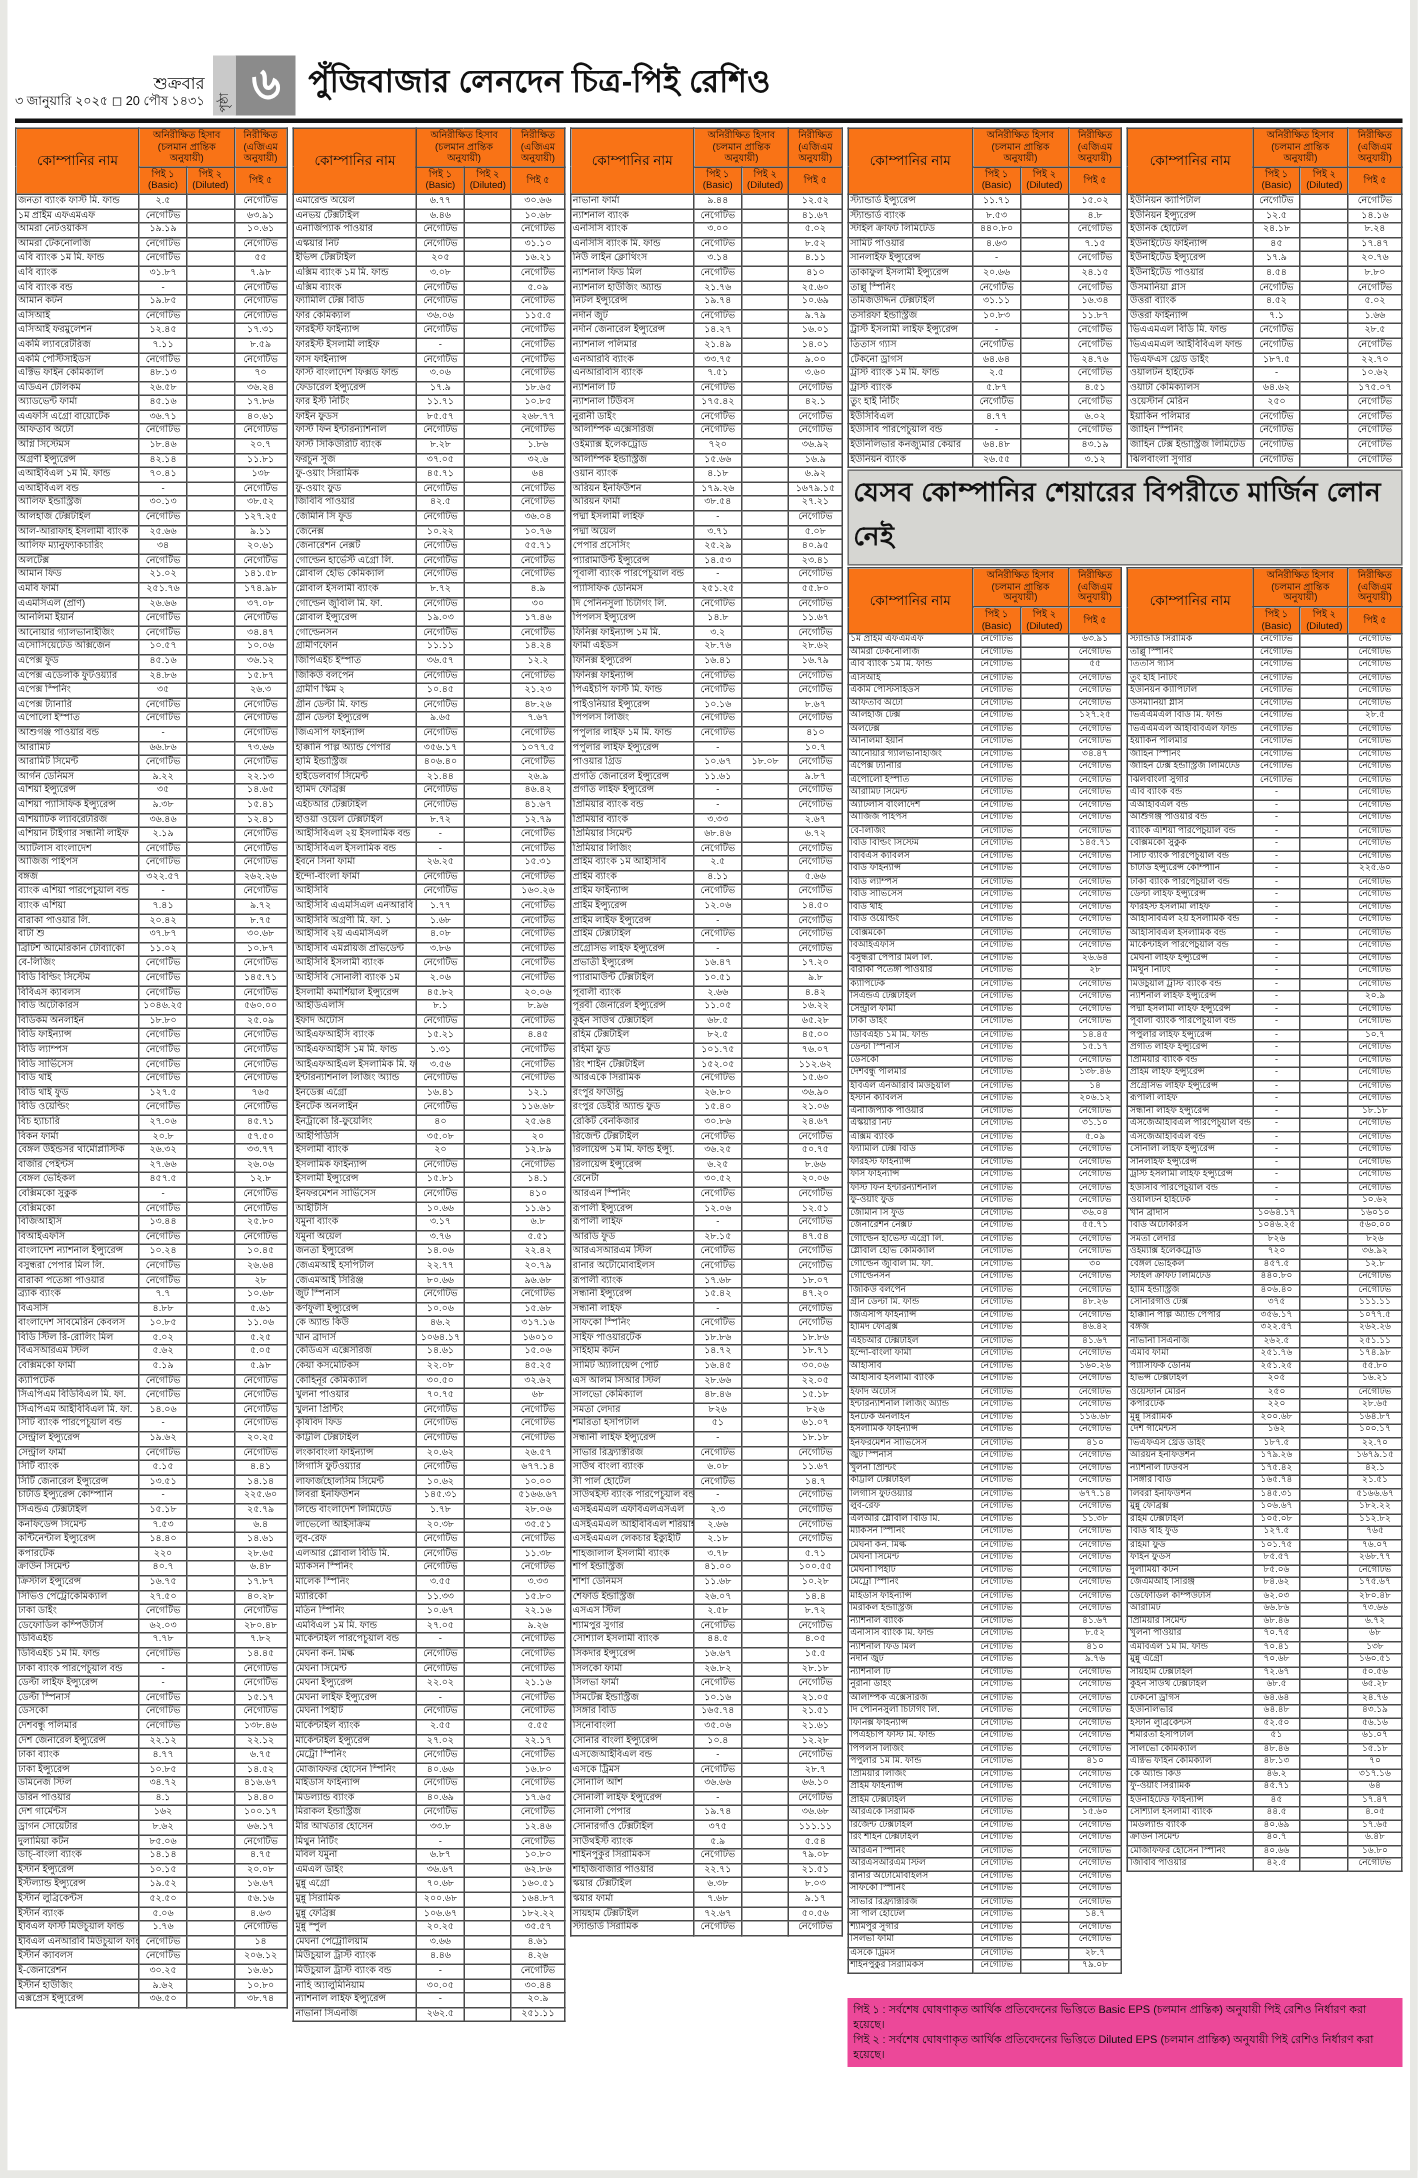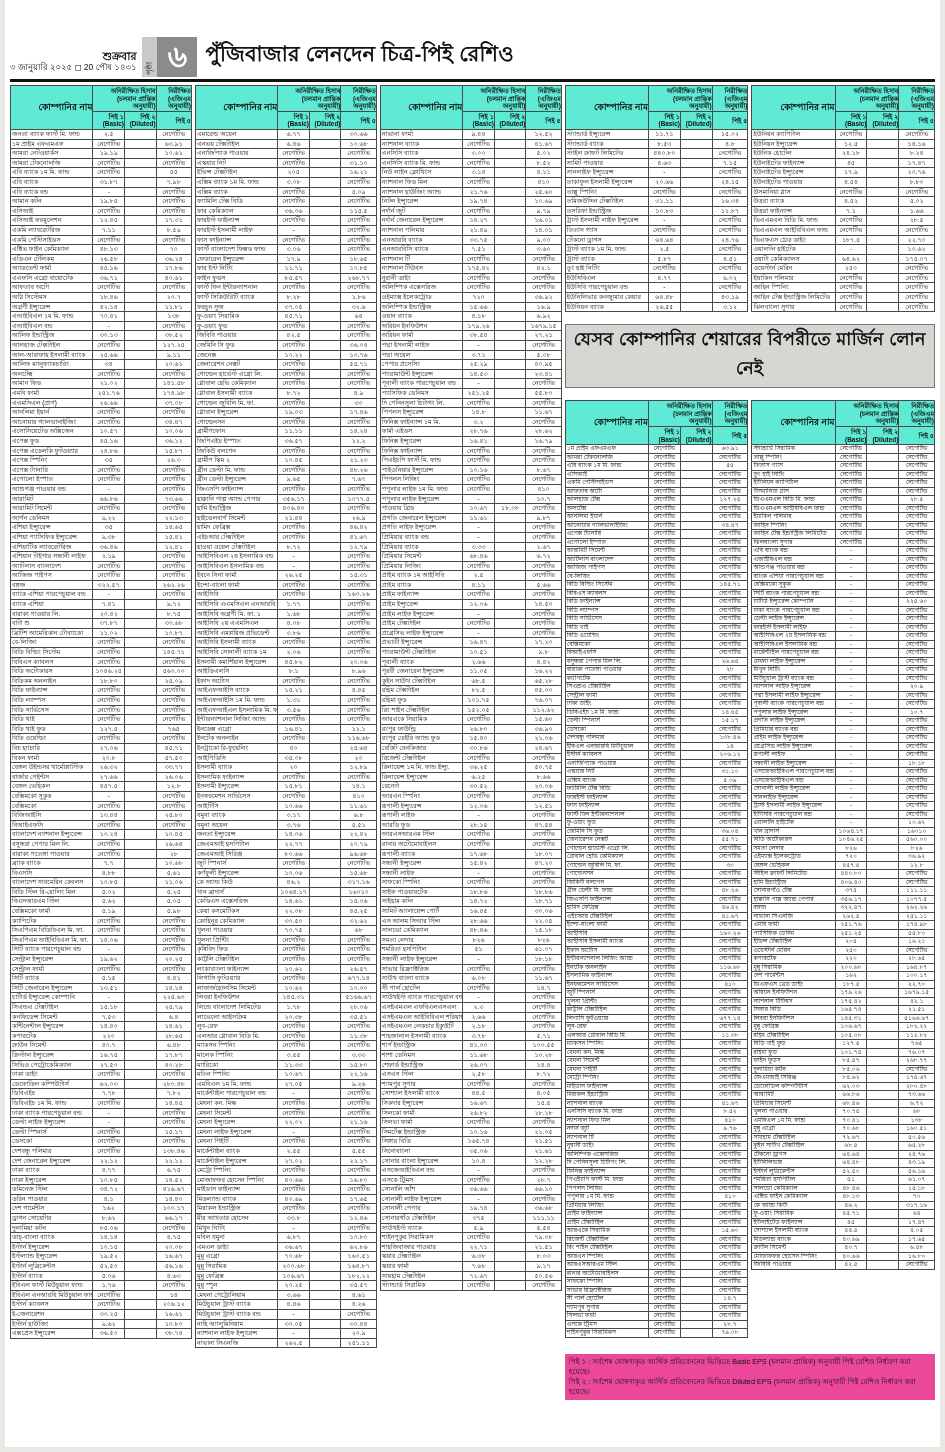--- a/index.html
+++ b/index.html
@@ -1,47 +1,47 @@
 <!DOCTYPE html>
 <html><head>
 <meta charset="utf-8">
 <style>
   html,body{margin:0;padding:0;background:#e8e8e4;}
   body{width:945px;font-family:"Liberation Sans","DejaVu Sans",sans-serif;color:#111;}
   .page{width:935px;height:1447px;background:#fff;margin:0 auto;padding:3px 5px 2px 5px;box-sizing:border-box;}
   
   .masthead{display:flex;align-items:flex-end;height:60px;margin-top:14px;border-bottom:3px solid #111;padding-bottom:2px;}
   .date-block{text-align:right;margin-right:6px;min-width:118px;padding-bottom:4px;}
-  .weekday{font-weight:bold;font-size:11px;line-height:12px;}
+  .weekday{font-weight:normal;font-size:11px;line-height:12px;}
   .date-line{font-size:8.5px;line-height:11px;}
   .page-box{display:flex;align-items:stretch;margin-right:8px;}
   .page-label{writing-mode:vertical-rl;transform:rotate(180deg);background:#c9c9c9;color:#222;font-size:8px;padding:2px 1px;display:flex;align-items:center;}
   .page-num{background:#8b8b8b;color:#fff;font-weight:bold;font-size:30px;line-height:40px;width:40px;height:40px;text-align:center;}
   .title-wrap{flex:1;padding-bottom:4px;}
   .section-title{font-weight:bold;font-size:21px;letter-spacing:.2px;}
   .logo-wrap{text-align:right;padding-bottom:2px;}
   .logo-tagline{font-size:6.5px;color:#333;margin-bottom:1px;}
   .logo-text{background:#0d0d0d;color:#fff;font-weight:bold;font-size:21px;padding:3px 8px 5px 8px;letter-spacing:.5px;}
   
   .main-headline{border:1.5px solid #111;margin-top:4px;padding:2px 4px 4px 4px;font-weight:bold;font-size:18.5px;}
   
   .strips{display:flex;gap:3px;align-items:flex-start;margin-top:3px;}
   .strip{flex:1;min-width:0;}
   .right2{flex:2.035;min-width:0;display:flex;flex-direction:column;}
   .pair{display:flex;gap:3px;align-items:flex-start;}
   .pair .strip{flex:1;}
   table{width:100%;border-collapse:collapse;table-layout:fixed;}
   th,td{border:1px solid #4a4a4a;font-size:6.3px;line-height:8.6px;padding:0 1px;overflow:hidden;white-space:nowrap;text-align:center;font-weight:normal;}
-  thead th{font-size:6.4px;line-height:7.6px;white-space:normal;font-weight:bold;padding:1px 0;background:#5eead4;text-align:right;}
+  thead th{font-size:6.4px;line-height:7.6px;white-space:normal;font-weight:normal;padding:1px 0;background:#f97316;}
   th.c-name{width:45%;font-size:9px;}
   th.c-aud{width:19%;}
   td.c-name{text-align:left;}
   .margin-table td{font-size:6px;line-height:7.5px;}
   
-  .margin-headline{background:#d6d6d2;border:1px solid #777;margin:12px 0;padding:1px 3px 3px 3px;font-weight:bold;font-size:17.5px;text-align:center;letter-spacing:.5px;}
+  .margin-headline{background:#d6d6d2;border:1px solid #777;margin:1px 0;padding:1px 3px 3px 3px;font-weight:bold;font-size:17.5px;letter-spacing:.5px;}
   .footnotes{background:#ec4899;margin-top:16px;padding:3px 4px;}
   .footnotes div{font-size:7.3px;line-height:10px;}
 </style>
 </head>
 <body>
 
 <div class="page">
 
   <div class="masthead">
     <div class="date-block">

